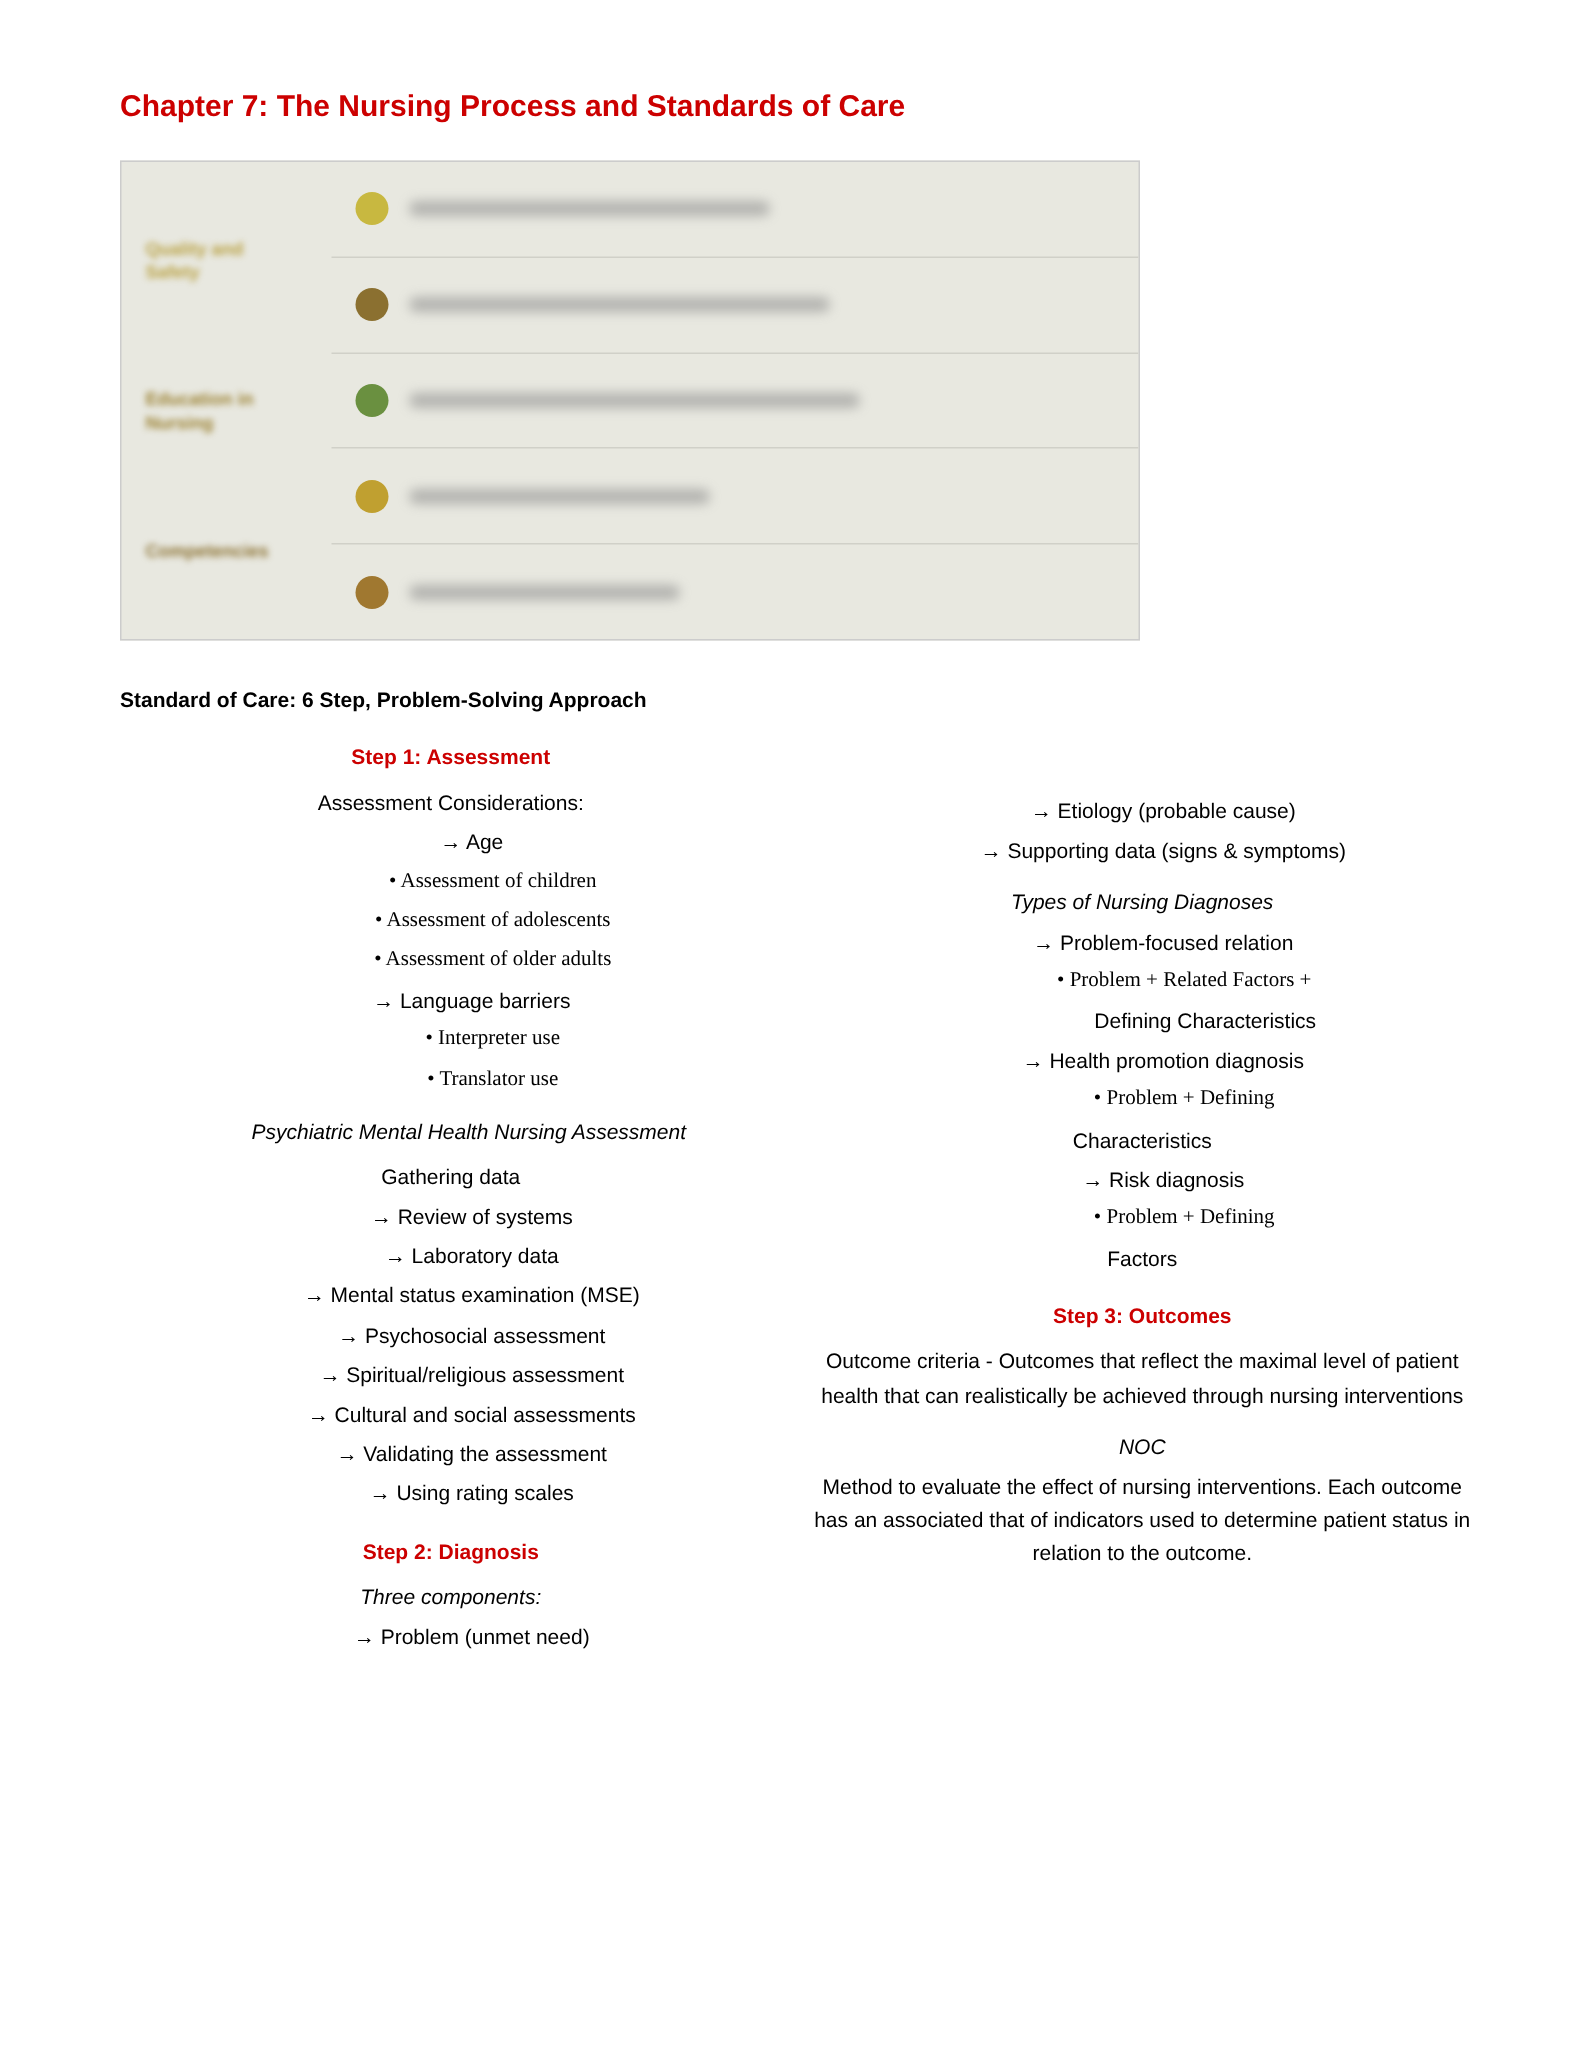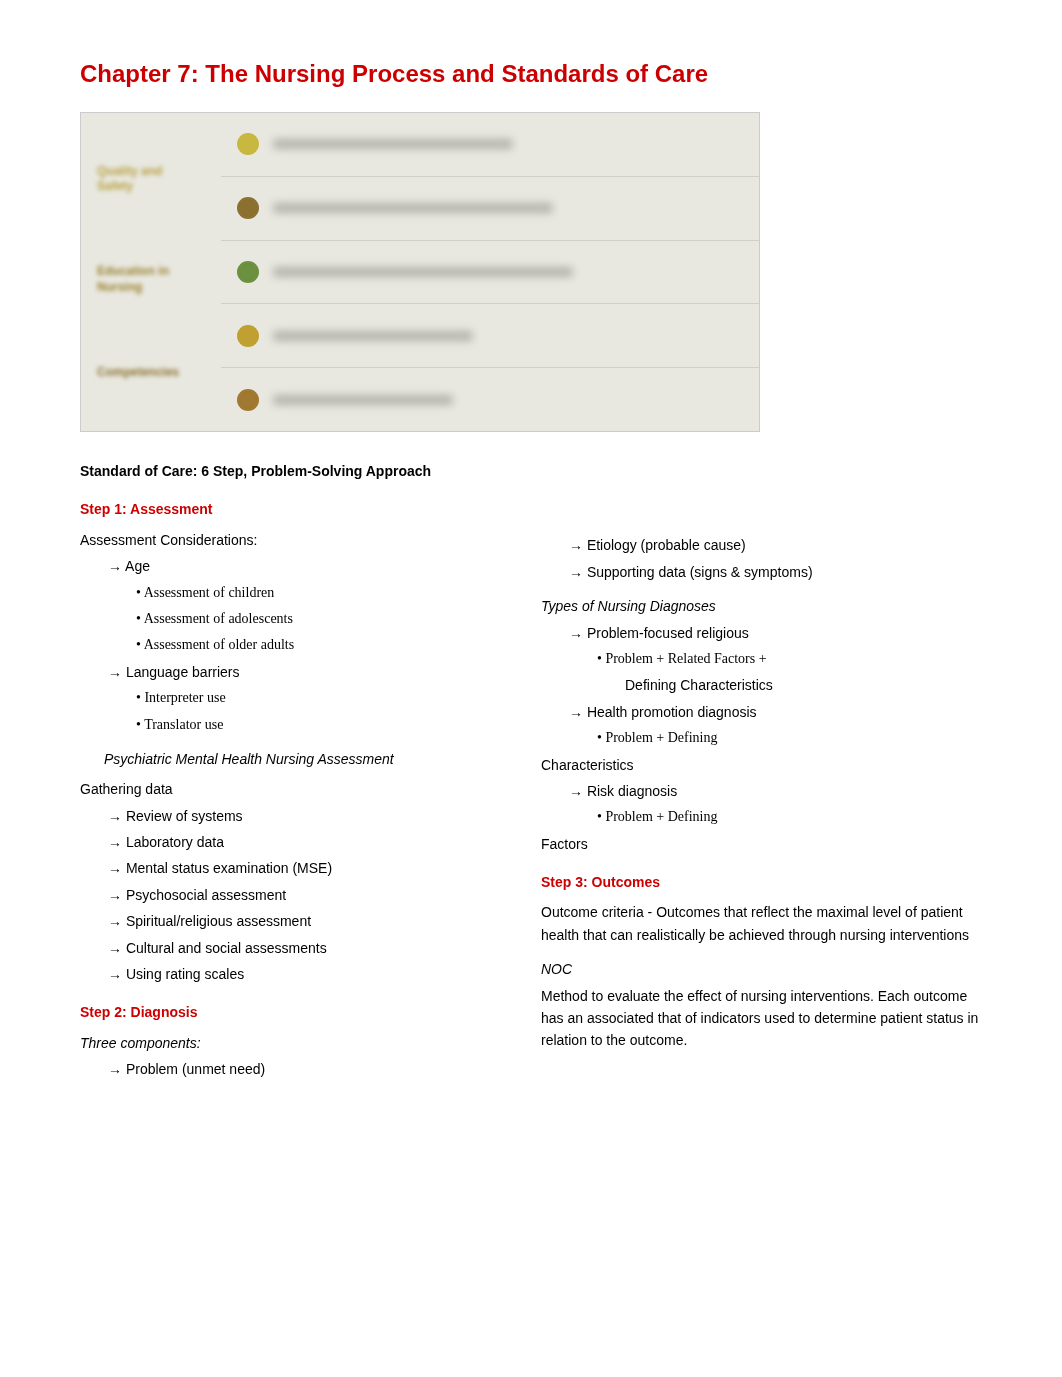--- a/index.html
+++ b/index.html
@@ -7,21 +7,21 @@
       font-family: Arial, sans-serif;
       font-size: 14px;
       color: #000;
       background: #fff;
       width: 1062px;
       min-height: 1377px;
       padding: 60px 80px;
     }
     .chapter-title {
       color: #cc0000;
-      font-size: 24px;
+      font-size: 20px;
       font-weight: bold;
       margin-bottom: 24px;
     }
     .blurred-image {
       width: 680px;
       height: 320px;
       background: #e8e8e0;
       border: 1px solid #ccc;
       margin-bottom: 28px;
       display: flex;
@@ -51,20 +51,21 @@
       filter: blur(3px);
     }
     .standard-title {
       font-weight: bold;
       font-size: 14px;
       margin-bottom: 20px;
     }
     .two-col {
       display: flex;
       gap: 20px;
+      text-align: center;
     }
     .col-left {
       flex: 1;
       min-width: 0;
     }
     .col-right {
       flex: 1;
       min-width: 0;
     }
     .step-heading {
@@ -152,35 +153,36 @@
 
     <p class="section-text italic mb-8 mt-8">Psychiatric Mental Health Nursing Assessment</p>
 
     <p class="section-text mb-4">Gathering data</p>
     <p class="section-text indent-1 mb-4">→ Review of systems</p>
     <p class="section-text indent-1 mb-4">→ Laboratory data</p>
     <p class="section-text indent-1 mb-4">→ Mental status examination (MSE)</p>
     <p class="section-text indent-1 mb-4">→ Psychosocial assessment</p>
     <p class="section-text indent-1 mb-4">→ Spiritual/religious assessment</p>
     <p class="section-text indent-1 mb-4">→ Cultural and social assessments</p>
+    <p class="section-text indent-1 mb-4">→ Validating the assessment</p>
     <p class="section-text indent-1 mb-16">→ Using rating scales</p>
 
     <p class="step-heading mt-8">Step 2: Diagnosis</p>
     <p class="section-text italic mb-4"><em>Three components</em>:</p>
     <p class="section-text indent-1 mb-4">→ Problem (unmet need)</p>
 
   </div>
 
   <div class="col-right">
 
     <p class="section-text indent-1 mb-4 mt-16" style="margin-top:36px;">→ Etiology (probable cause)</p>
     <p class="section-text indent-1 mb-12">→ Supporting data (signs &amp; symptoms)</p>
 
     <p class="section-text italic mb-4"><em>Types of Nursing Diagnoses</em></p>
-    <p class="section-text indent-1 mb-4">→ Problem-focused religious</p>
+    <p class="section-text indent-1 mb-4">→ Problem-focused relation</p>
     <p class="section-text indent-2 mb-4">• Problem + Related Factors +</p>
     <p class="section-text indent-3 mb-4">Defining Characteristics</p>
     <p class="section-text indent-1 mb-4">→ Health promotion diagnosis</p>
     <p class="section-text indent-2 mb-0">• Problem + Defining</p>
     <p class="section-text mb-4">Characteristics</p>
     <p class="section-text indent-1 mb-4">→ Risk diagnosis</p>
     <p class="section-text indent-2 mb-4">• Problem + Defining</p>
     <p class="section-text mb-16">Factors</p>
 
     <p class="step-heading">Step 3: Outcomes</p>

